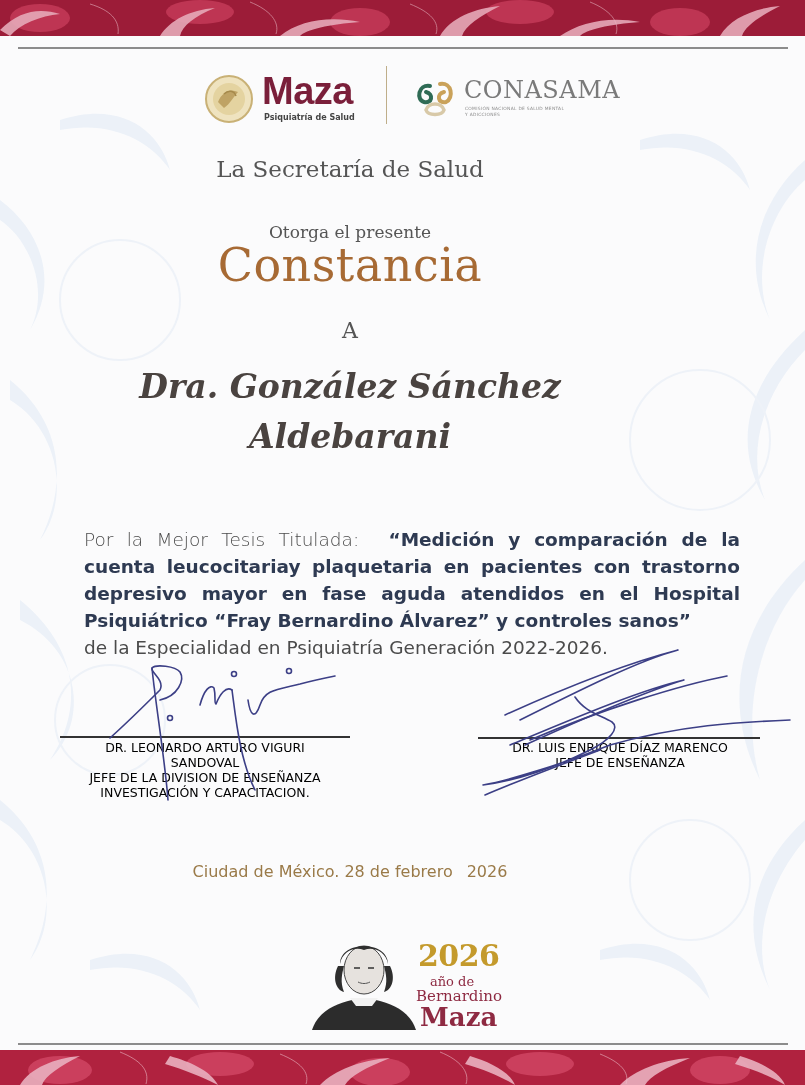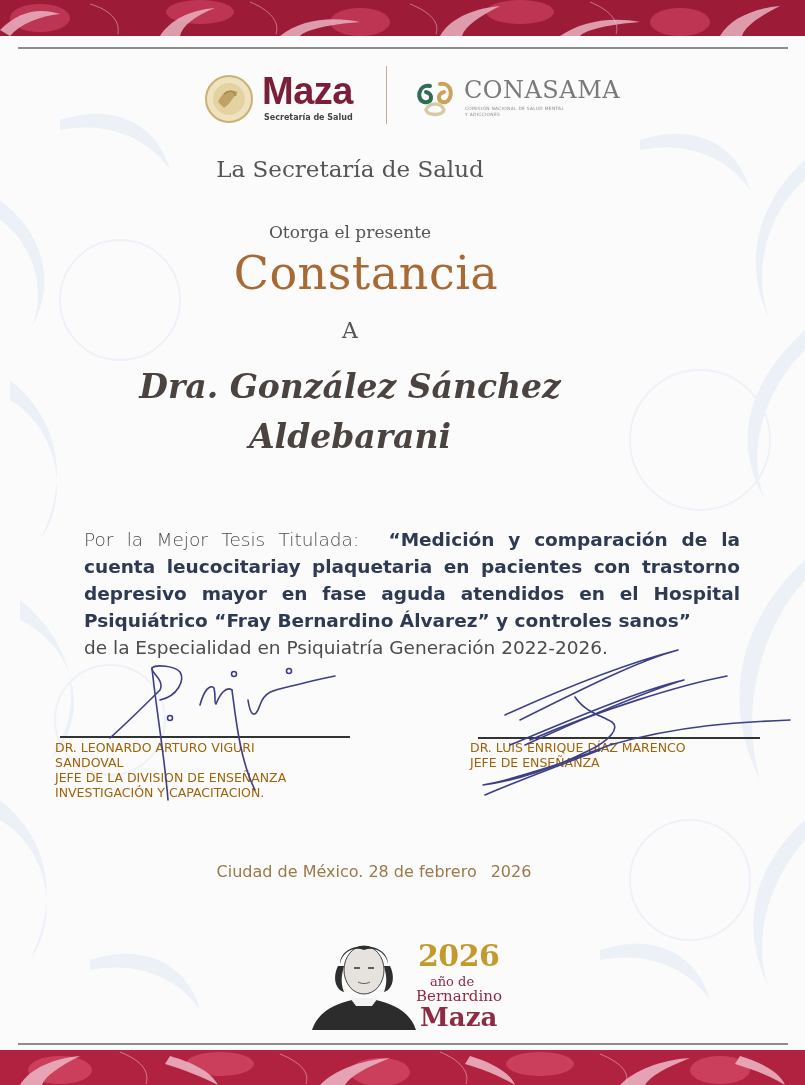--- a/index.html
+++ b/index.html
@@ -25,44 +25,44 @@
     .salud-word { position: absolute; left: 62px; top: 8px; font-family: "Liberation Sans", sans-serif; font-weight: bold; font-size: 38px; color: #7a1f3a; letter-spacing: -0.5px; }
     .salud-sub { position: absolute; left: 64px; top: 51px; font-family: "DejaVu Sans", sans-serif; font-weight: bold; font-size: 8px; color: #444; }
     .divider { position: absolute; left: 186px; top: 4px; width: 1px; height: 58px; background: #bfae8a; }
     .conasama-icon { position: absolute; left: 212px; top: 14px; width: 46px; height: 44px; }
     .conasama-word { position: absolute; left: 264px; top: 14px; font-family: "DejaVu Serif", serif; font-size: 24px; color: #7a7a7a; letter-spacing: 0.5px; }
     .conasama-sub { position: absolute; left: 265px; top: 44px; font-family: "DejaVu Sans", sans-serif; font-size: 4.4px; color: #8a8a8a; line-height: 6px; letter-spacing: 0.3px; width: 200px; }
 
     .center { position: absolute; left: 0; width: 700px; text-align: center; }
     .issuer { top: 156px; font-family: "DejaVu Serif", serif; font-size: 23px; color: #555; }
     .grants { top: 190px; font-family: "DejaVu Serif", serif; font-size: 17px; color: #555; margin-top: 32px; }
-    .title { top: 246px; font-family: "DejaVu Serif", serif; font-size: 46px; color: #a76a34; letter-spacing: 0.5px; margin-left: 16px; }
+    .title { top: 238px; font-family: "DejaVu Serif", serif; font-size: 46px; color: #a76a34; letter-spacing: 0.5px; }
     .to { top: 318px; font-family: "DejaVu Serif", serif; font-size: 22px; color: #555; }
     .name { font-family: "DejaVu Serif", serif; font-style: italic; font-weight: bold; font-size: 33px; color: #4a4340; }
     .name.l1 { top: 367px; }
     .name.l2 { top: 417px; }
 
     .body-text {
       position: absolute; left: 84px; top: 526px; width: 656px;
       font-family: "DejaVu Sans", sans-serif; font-size: 18.5px; line-height: 27px;
       color: #4b4b4b; text-align: justify; text-align-last: left;
     }
     .body-text .lead { font-weight: 300; }
     .body-text .thesis { font-weight: bold; color: #2e3a52; margin-left: 16px; }
     .body-text .tail { display: block; text-align: left; }
 
-    .sig { position: absolute; text-align: left; font-family: "DejaVu Sans", sans-serif; font-size: 12.5px; line-height: 15px; color: #a16207; }
+    .sig { position: absolute; text-align: center; font-family: "DejaVu Sans", sans-serif; font-size: 12.5px; line-height: 15px; color: #000000; }
     .sig.left { left: 55px; top: 740px; width: 300px; }
     .sig.right { left: 470px; top: 740px; width: 300px; }
     .sig-line { position: absolute; height: 1.5px; background: #333; }
     .sig-line.left { left: 60px; top: 736px; width: 290px; }
     .sig-line.right { left: 478px; top: 737px; width: 282px; }
     .scribble { position: absolute; pointer-events: none; }
 
-    .date { top: 862px; font-family: "DejaVu Sans", sans-serif; font-size: 16px; color: #9a7a48; margin-left: 24px; }
+    .date { top: 862px; font-family: "DejaVu Sans", sans-serif; font-size: 16px; color: #9a7a48; }
     .date .gap { display: inline-block; width: 14px; }
 
     .footer-logo { position: absolute; left: 310px; top: 930px; width: 200px; height: 100px; }
     .portrait { position: absolute; left: 0; top: 4px; width: 108px; height: 96px; }
     .year { position: absolute; left: 108px; top: 8px; font-family: "DejaVu Serif", serif; font-weight: bold; font-size: 30px; color: #c49a2c; letter-spacing: -0.5px; }
     .anode { position: absolute; left: 120px; top: 44px; font-family: "DejaVu Serif", serif; font-size: 13px; color: #8e2a42; }
     .margarita { position: absolute; left: 106px; top: 57px; font-family: "DejaVu Serif", serif; font-size: 15px; color: #8e2a42; }
     .maza { position: absolute; left: 110px; top: 72px; font-family: "DejaVu Serif", serif; font-weight: bold; font-size: 26px; color: #8e2a42; }
   </style>
 </head>
@@ -122,21 +122,21 @@
   <div class="rule top"></div>
 
   <div class="logos">
     <svg class="seal" viewBox="0 0 50 50">
       <circle cx="25" cy="25" r="23" fill="#efe3bf" stroke="#c9b176" stroke-width="2"></circle>
       <circle cx="25" cy="25" r="16" fill="#e4d3a0"></circle>
       <path d="M14 28 C 18 18, 26 14, 34 18 C 30 22, 26 30, 20 34 Z" fill="#bfa365"></path>
       <path d="M20 20 C 24 16, 30 16, 32 22" fill="none" stroke="#a68a4c" stroke-width="1.5"></path>
     </svg>
     <div class="salud-word">Maza</div>
-    <div class="salud-sub">Secretaría de Salud</div>
+    <div class="salud-sub">Psiquiatría de Salud</div>
     <div class="divider"></div>
     <svg class="conasama-icon" viewBox="0 0 46 44">
       <path d="M18 10 C 6 8, 4 24, 12 26 C 20 28, 22 18, 14 16" fill="none" stroke="#2f6b55" stroke-width="4" stroke-linecap="round"></path>
       <path d="M28 8 C 40 6, 42 22, 34 26 C 26 28, 24 18, 32 16" fill="none" stroke="#caa25a" stroke-width="4" stroke-linecap="round"></path>
       <path d="M14 34 C 16 26, 30 26, 32 34 C 30 40, 16 40, 14 34" fill="none" stroke="#d8c9a8" stroke-width="3.5" stroke-linecap="round"></path>
     </svg>
     <div class="conasama-word">CONASAMA</div>
     <div class="conasama-sub">
       <div>COMISIÓN NACIONAL DE SALUD MENTAL</div>
       <div>Y ADICCIONES</div>

